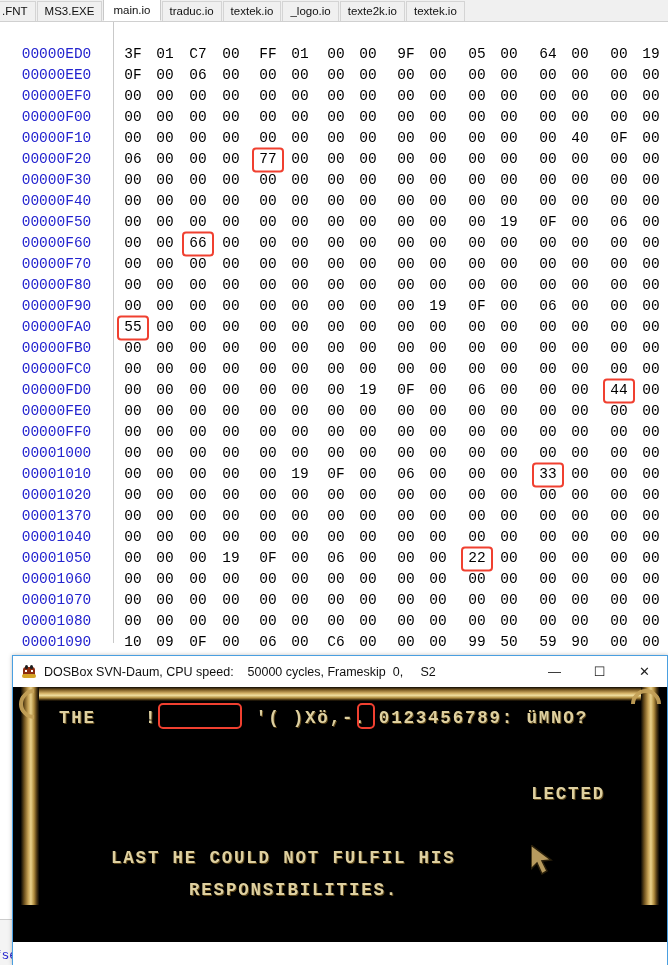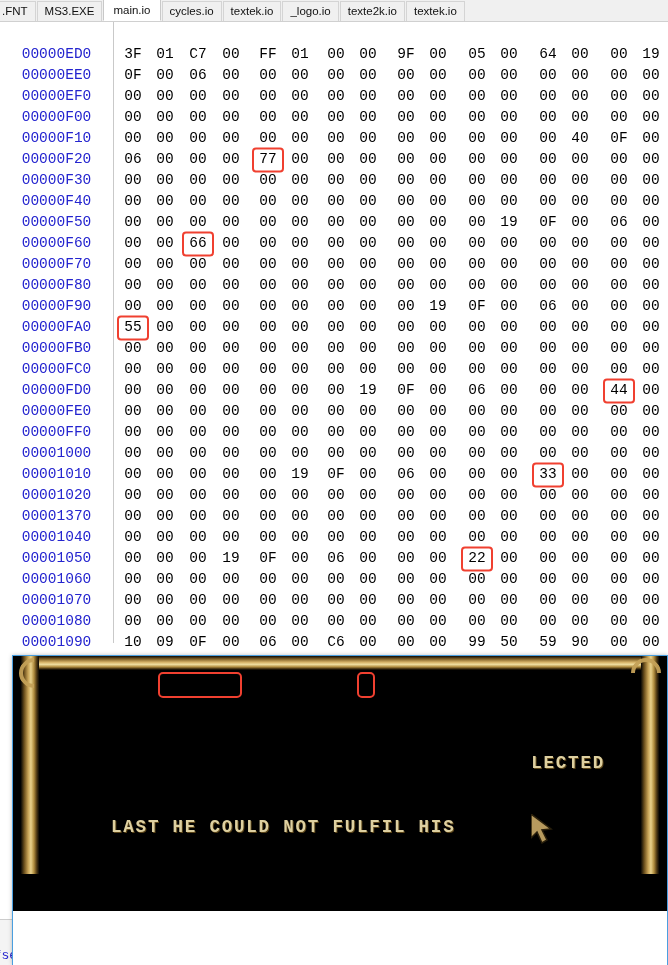--- a/index.html
+++ b/index.html
@@ -268,21 +268,21 @@
 <body>
 
 <div id="root">
 
   <div id="hexeditor">
 
     <div class="tabstrip" id="tabstrip">
         <div class="tab clipped">.FNT</div>
         <div class="tab">MS3.EXE</div>
         <div class="tab active">main.io</div>
-        <div class="tab">cycles.io</div>
+        <div class="tab">traduc.io</div>
         <div class="tab">textek.io</div>
         <div class="tab">_logo.io</div>
         <div class="tab">texte2k.io</div>
         <div class="tab">textek.io</div>
       </div>
 
     <div class="vdivider"></div>
 
     <div class="hexbody" id="hexbody">
         <div class="hexrow">
@@ -899,34 +899,52 @@
     <div class="vscroll"></div>
 
     <div class="hexstatus">
       <div class="stxt">Offset:</div>
       <div class="scrollcorner"></div>
     </div>
   </div>
 
   <div id="dosbox">
 
+    <div class="dbtitlebar">
+      <div class="dbicon">
+        <div class="b1"></div>
+          <div class="b2"></div>
+          <div class="b3"></div>
+        <div class="b4"></div>
+          <div class="b5"></div>
+          <div class="b6"></div>
+      </div>
+      <div class="dbtitle">DOSBox SVN-Daum, CPU speed:    50000 cycles, Frameskip  0,     S2</div>
+      <div class="dbwinbtns">
+        <div class="dbwinbtn">—</div>
+        <div class="dbwinbtn">☐</div>
+        <div class="dbwinbtn">✕</div>
+      </div>
+    </div>
 
 
     <div class="dbcanvas">
       <div class="frameborder">
         <div class="ornate-top"></div>
         <div class="ornate-l"></div>
         <div class="ornate-r"></div>
         <div class="swirl tl"></div>
         <div class="swirl tr"></div>
       </div>
 
       <div class="gamearea">
+        <div class="gline charset1">THE    !        '( )Xö,-. 0123456789: üMNO?</div>
         <div class="gline l3">LECTED</div>
         <div class="gline l5">LAST HE COULD NOT FULFIL HIS</div>
+        <div class="gline l6">RESPONSIBILITIES.</div>
 
         <div class="gamehl box1"></div>
         <div class="gamehl box2"></div>
 
         <div class="gamecursor">
           <svg width="26" height="34" viewBox="0 0 26 34">
             <polygon points="0,0 0,24 6,18 11,29 16,26 11,16 20,15" fill="#b79a5e" stroke="#2a200c" stroke-width="1.5"></polygon>
           </svg>
         </div>
       </div>

